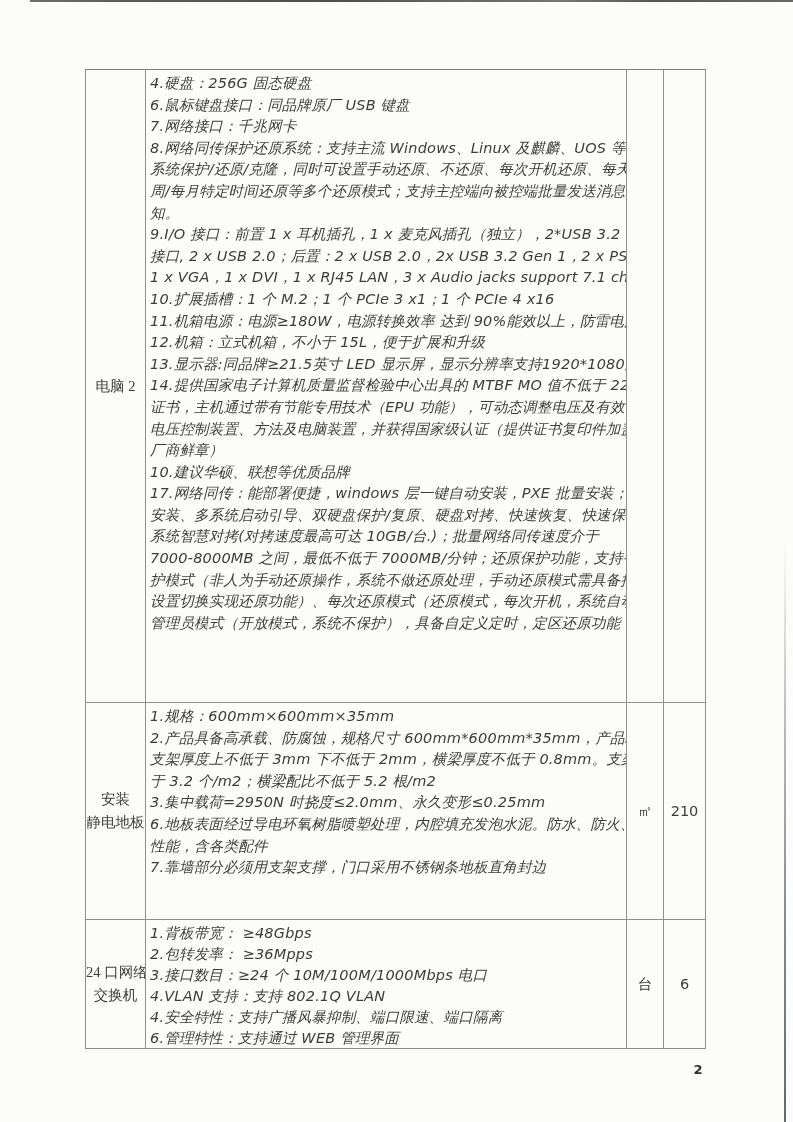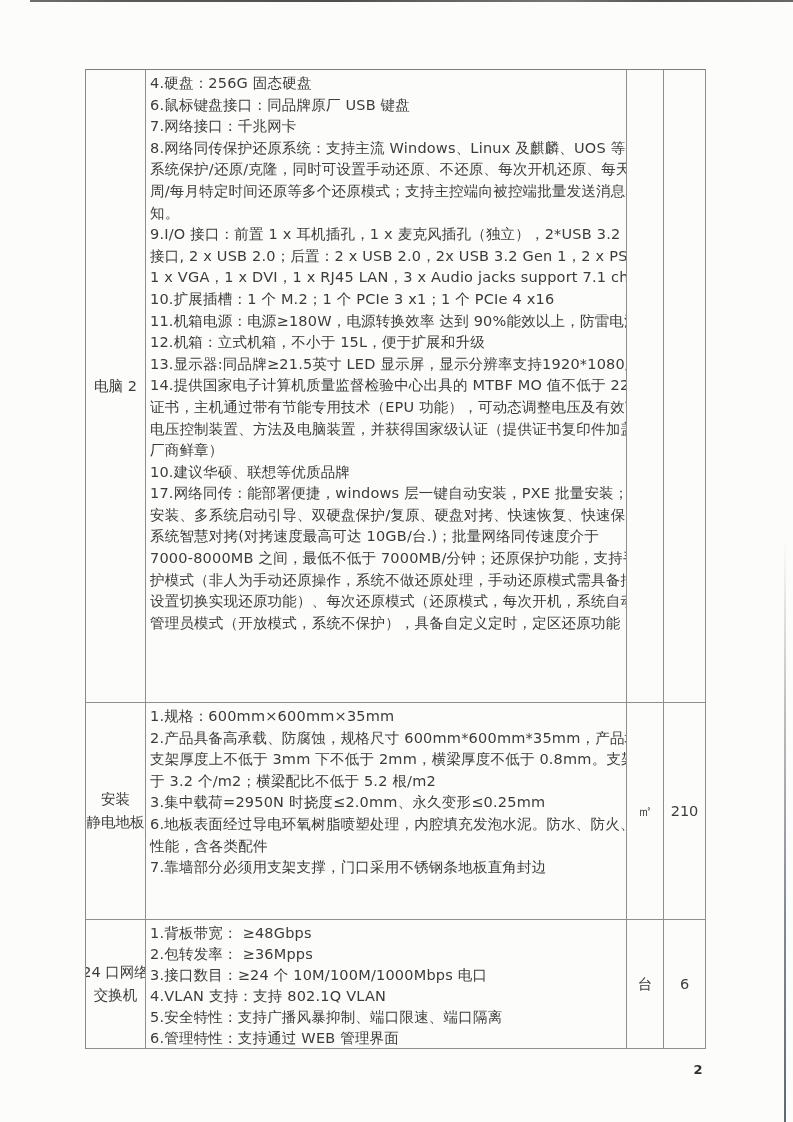--- a/index.html
+++ b/index.html
@@ -40,31 +40,33 @@
     box-sizing: content-box;
   }
   .cell {
     border-right: 1px solid #8f8f8f;
     border-bottom: 1px solid #8f8f8f;
     box-sizing: border-box;
     overflow: hidden;
   }
   .name-cell {
     display: flex; flex-direction: column;
-    align-items: center; justify-content: center;
+    justify-content: center;
     font-size: 14.5px; line-height: 23px;
     text-align: center;
     white-space: nowrap;
+    font-family: Liberation Serif, serif;
   }
   .specs-cell { padding: 3px 2px 0 4px; }
   .spec-line {
     font-size: 14.5px;
     line-height: 21.6px;
     white-space: nowrap;
     letter-spacing: 0.2px;
+    font-style: italic;
   }
   .spec-table > .cell:nth-child(10) .spec-line { line-height: 21.1px; }
   .unit-cell, .qty-cell {
     display: flex; align-items: center; justify-content: center;
     font-size: 14.5px;
   }
   .page-number {
     position: absolute; left: 688px; top: 1062px;
     width: 20px; text-align: center;
     font-size: 13px; font-weight: bold; color: #2e2e2e;
@@ -129,21 +131,21 @@
       <div class="cell qty-cell">210</div>
       <div class="cell name-cell">
         <div class="name-line">24 口网络</div>
         <div class="name-line">交换机</div>
       </div>
       <div class="cell specs-cell">
         <div class="spec-line">1.背板带宽： ≥48Gbps</div>
         <div class="spec-line">2.包转发率： ≥36Mpps</div>
         <div class="spec-line">3.接口数目：≥24 个  10M/100M/1000Mbps 电口</div>
         <div class="spec-line">4.VLAN 支持：支持 802.1Q VLAN</div>
-        <div class="spec-line">5.安全特性：支持广播风暴抑制、端口限速、端口隔离</div>
+        <div class="spec-line">4.安全特性：支持广播风暴抑制、端口限速、端口隔离</div>
         <div class="spec-line">6.管理特性：支持通过 WEB 管理界面</div>
       </div>
       <div class="cell unit-cell">台</div>
       <div class="cell qty-cell">6</div>
     </div>
 
   <div class="page-number">2</div>
 </div>
 
 </body></html>

